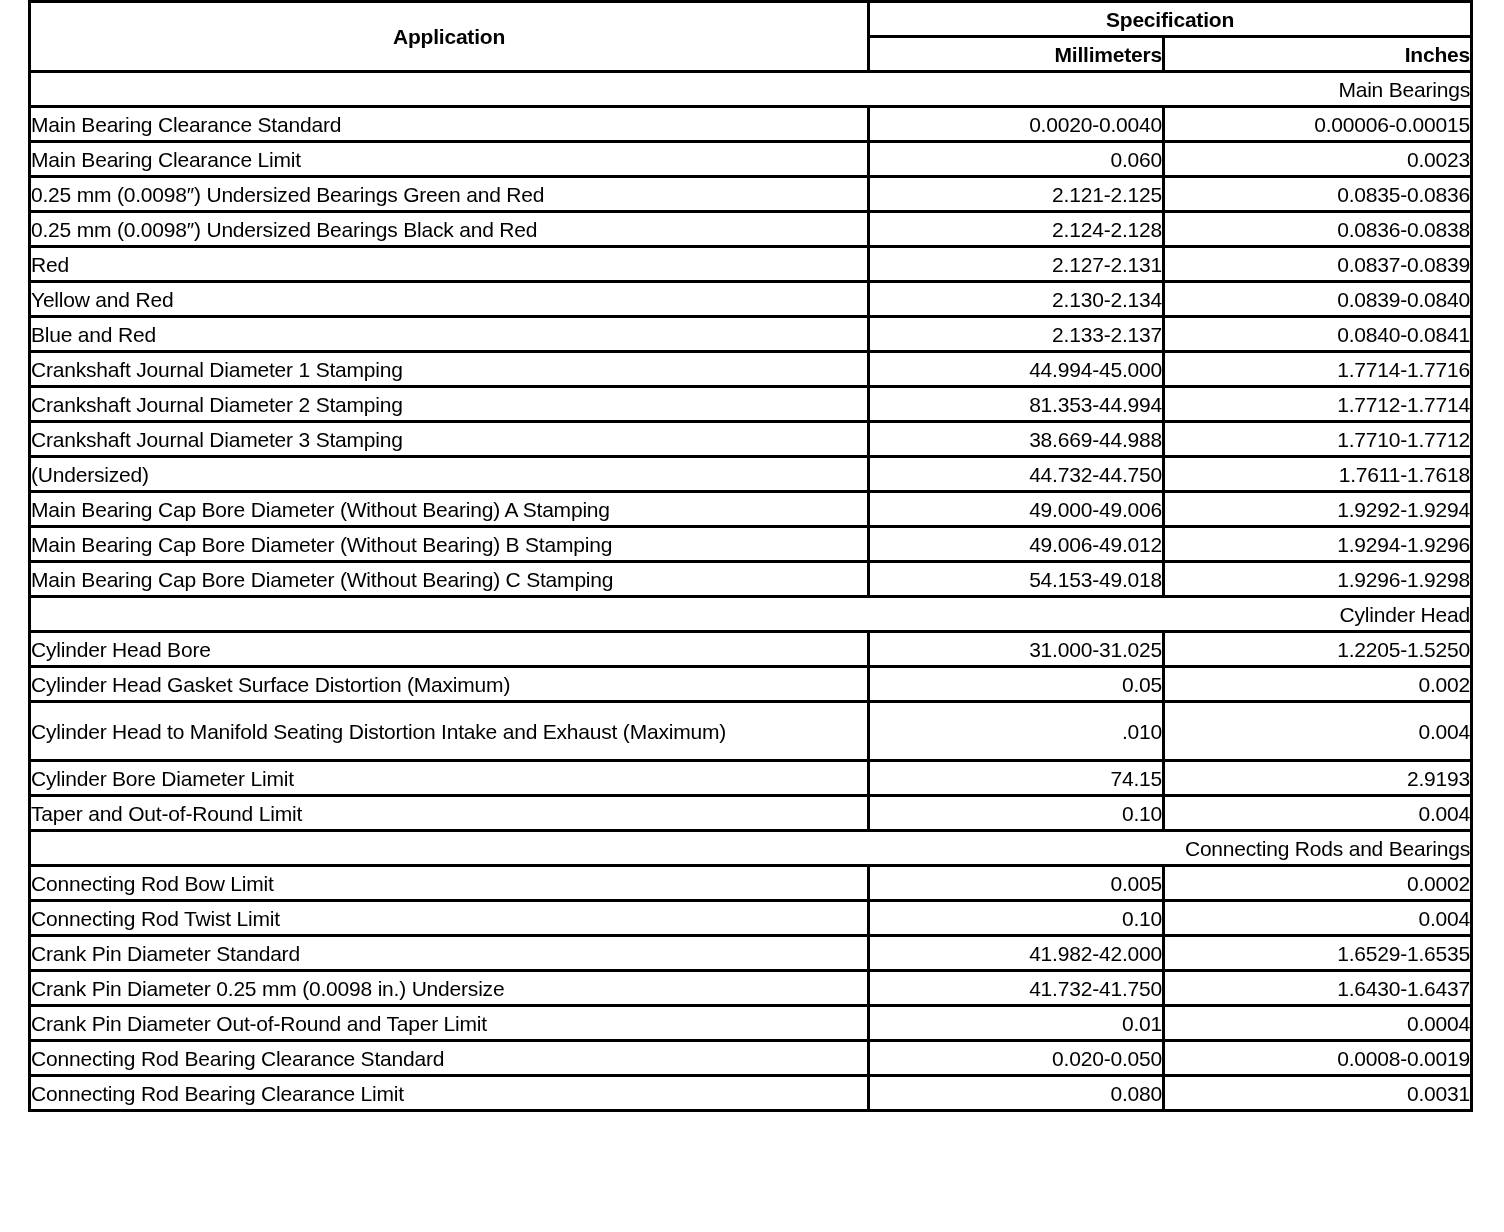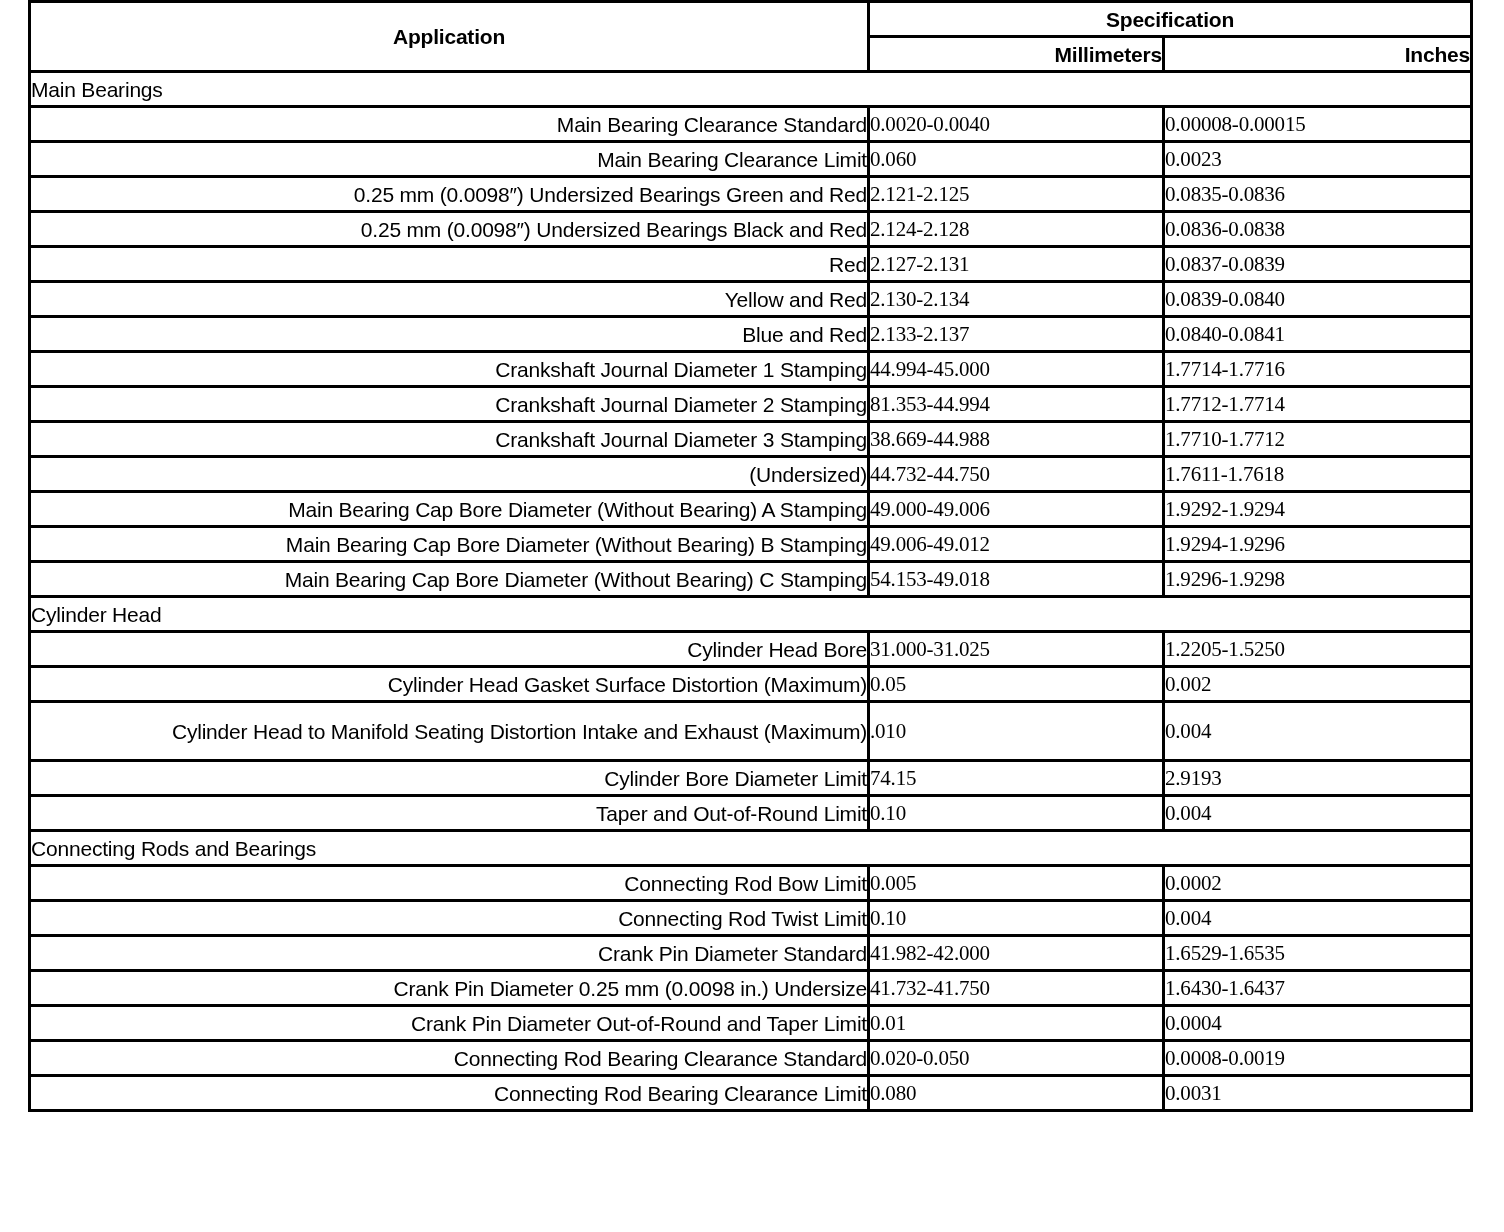--- a/index.html
+++ b/index.html
@@ -19,23 +19,23 @@
     height: 32px;
     line-height: 23px;
     vertical-align: middle;
   }
   col.c-app { width: 839px; }
   col.c-mm  { width: 295px; }
   col.c-in  { width: 308px; }
   th { font-weight: bold; text-align: center; font-size: 21px; }
   th.app-head { vertical-align: bottom; padding-bottom: 6px; }
   th.spec-head { height: 32px; }
-  td.section { padding-left: 17px; text-align: left; }
-  td.item { padding-left: 39px; text-align: right; margin-top: 36px; }
-  td.val { text-align: left; font-family: Liberation Serif, serif; }
+  td.section { padding-left: 17px; text-align: right; }
+  td.item { padding-left: 39px; text-align: left; margin-top: 36px; }
+  td.val { text-align: right; }
   tr.tall td { height: 56px; }
   tr.hdr2 th { height: 32px; text-align: right; }
 </style>
 </head>
 <body>
 
 <table class="spec">
   <colgroup>
     <col class="c-app">
       <col class="c-mm">
@@ -51,21 +51,21 @@
       <th>Inches</th>
     </tr>
   </thead>
   <tbody id="table-body">
       <tr>
         <td class="section" colspan="3">Main Bearings</td>
       </tr>
       <tr>
         <td class="item">Main Bearing Clearance Standard</td>
         <td class="val">0.0020-0.0040</td>
-        <td class="val">0.00008-0.00015</td>
+        <td class="val">0.00006-0.00015</td>
       </tr>
       <tr>
         <td class="item">Main Bearing Clearance Limit</td>
         <td class="val">0.060</td>
         <td class="val">0.0023</td>
       </tr>
       <tr>
         <td class="item">0.25 mm (0.0098″) Undersized Bearings Green and Red</td>
         <td class="val">2.121-2.125</td>
         <td class="val">0.0835-0.0836</td>

